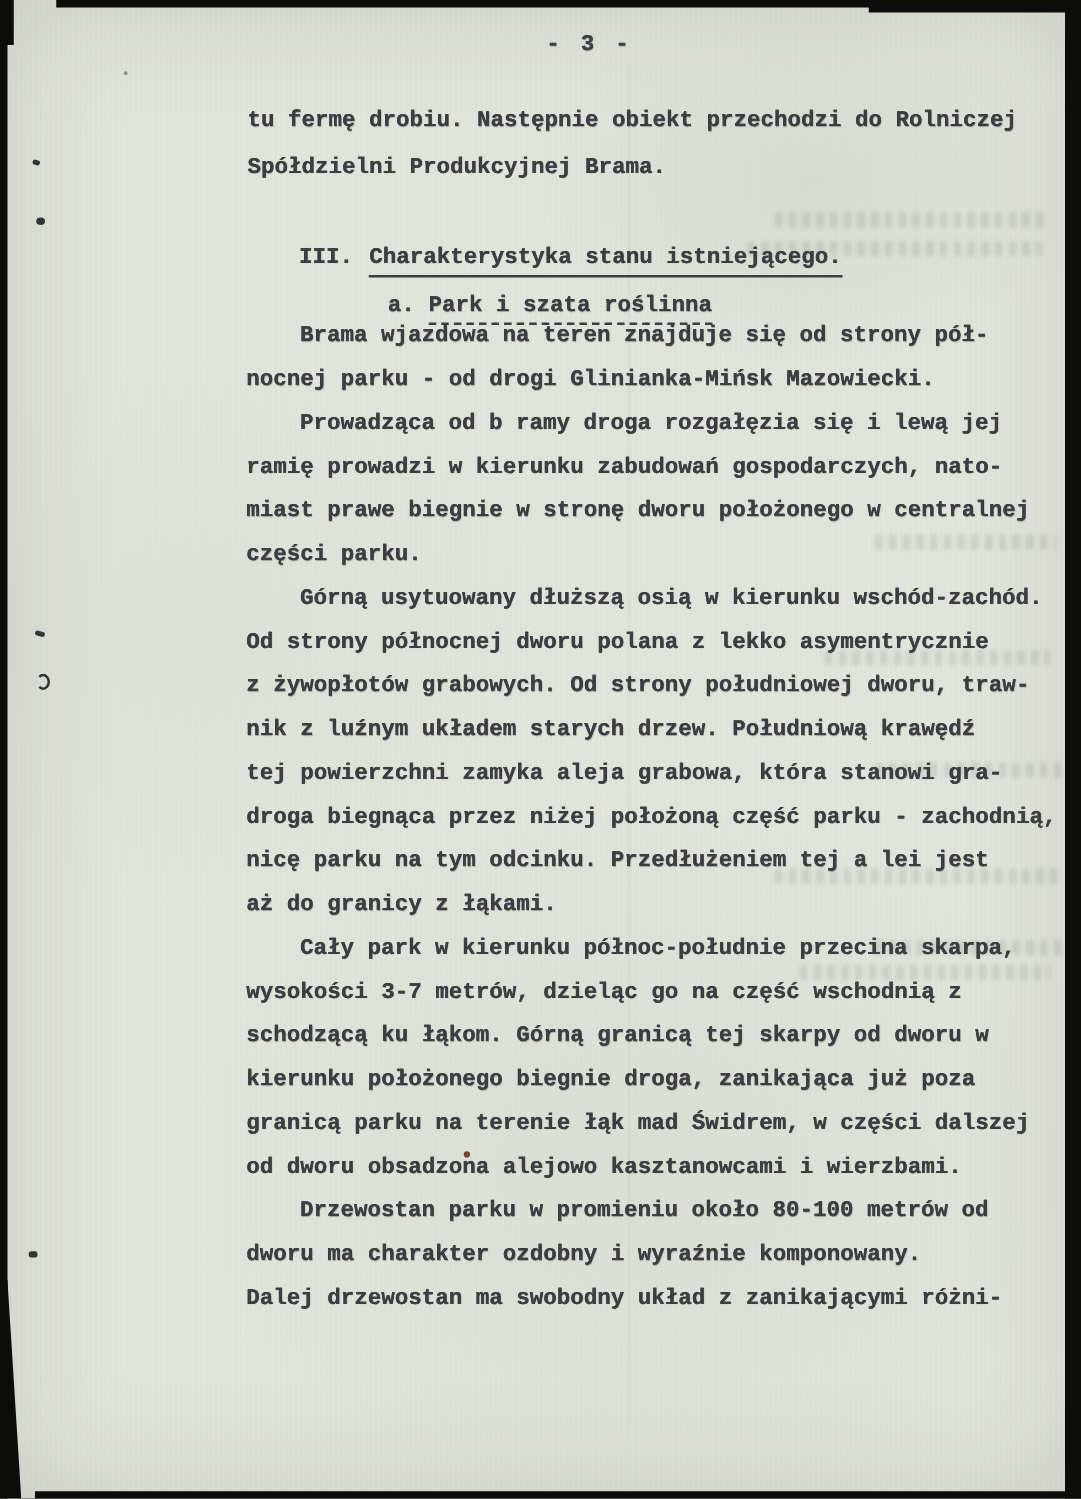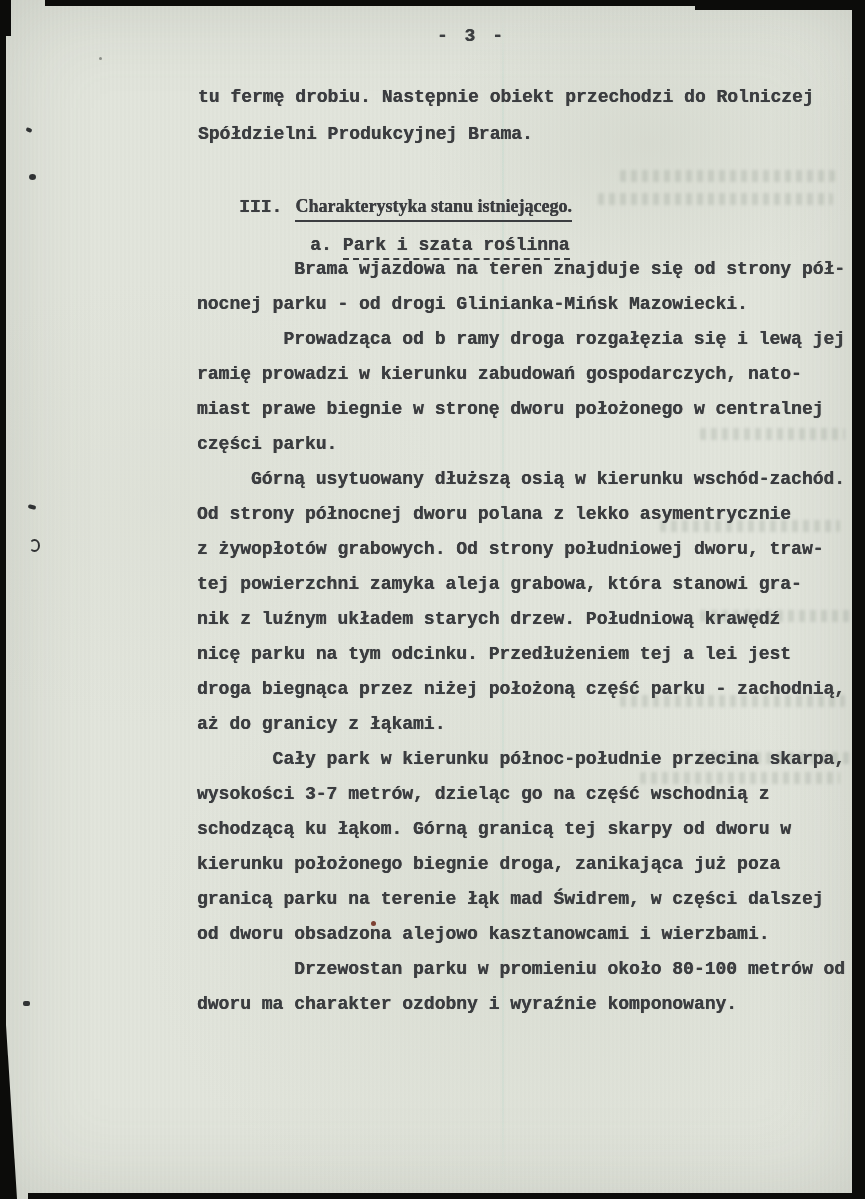--- a/index.html
+++ b/index.html
@@ -11,26 +11,26 @@
     background-image:
       radial-gradient(ellipse 320px 220px at 75% 12%, rgba(206,210,199,0.55), transparent 70%),
       radial-gradient(ellipse 420px 320px at 18% 42%, rgba(218,221,211,0.5), transparent 70%),
       radial-gradient(ellipse 520px 420px at 60% 78%, rgba(210,214,202,0.45), transparent 72%),
       repeating-linear-gradient(90deg, rgba(100,110,100,0.015) 0 2px, rgba(255,255,255,0.02) 2px 4px);
     text-shadow:0 0 0.5px rgba(45,47,50,0.9), 0.4px 0.4px 0.7px rgba(45,47,50,0.35);
   }
   .vignette{position:absolute;inset:0;box-shadow:inset 0 0 90px rgba(105,110,100,0.22);pointer-events:none;}
   .line{height:35px;line-height:35px;white-space:pre;}
   .intro .line{height:37px;line-height:37px;}
-  .indent{padding-left:43px;text-align:right;}
+  .indent{padding-left:43px;}
   .pageno{position:absolute;top:26px;left:437px;letter-spacing:3px;}
   .intro{position:absolute;top:79px;left:198px;}
   .heading{position:absolute;top:176px;left:196px;white-space:pre;}
   .heading .num{margin-right:13px;}
-  .u-solid{border-bottom:2.5px solid #3b3d40;padding-bottom:4px;font-family:Liberation Serif, serif;}
+  .u-solid{border-bottom:2.5px solid #3b3d40;padding-bottom:4px;}
   .subheading{position:absolute;top:215px;left:267px;white-space:pre;text-align:right;}
   .subheading .num{margin-right:11px;}
   .u-dashed{border-bottom:2.5px dashed #3b3d40;padding-bottom:3px;}
   .bodytext{position:absolute;top:252px;left:197px;}
   
   .edge{position:absolute;background:#0c0c0a;}
   .edge-top{left:45px;top:0;width:820px;height:6px;}
   .edge-top-right{right:0;top:0;width:170px;height:10px;}
   .edge-top-left{left:0;top:0;width:11px;height:36px;}
   .edge-left{left:0;top:0;width:6px;height:1199px;}
@@ -94,33 +94,34 @@
   <div class="bodytext">
     <div class="line indent">Brama wjazdowa na teren znajduje się od strony pół-</div>
     <div class="line">nocnej parku - od drogi Glinianka-Mińsk Mazowiecki.</div>
     <div class="line indent">Prowadząca od b ramy droga rozgałęzia się i lewą jej</div>
     <div class="line">ramię prowadzi w kierunku zabudowań gospodarczych, nato-</div>
     <div class="line">miast prawe biegnie w stronę dworu położonego w centralnej</div>
     <div class="line">części parku.</div>
     <div class="line indent">Górną usytuowany dłuższą osią w kierunku wschód-zachód.</div>
     <div class="line">Od strony północnej dworu polana z lekko asymentrycznie</div>
     <div class="line">z żywopłotów grabowych. Od strony południowej dworu, traw-</div>
+    <div class="line">nik z luźnym układem starych drzew. Południową krawędź</div>
     <div class="line">tej powierzchni zamyka aleja grabowa, która stanowi gra-</div>
-    <div class="line">nik z luźnym układem starych drzew. Południową krawędź</div>
+    <div class="line">droga biegnąca przez niżej położoną część parku - zachodnią,</div>
     <div class="line">nicę parku na tym odcinku. Przedłużeniem tej a lei jest</div>
-    <div class="line">droga biegnąca przez niżej położoną część parku - zachodnią,</div>
     <div class="line">aż do granicy z łąkami.</div>
     <div class="line indent">Cały park w kierunku północ-południe przecina skarpa,</div>
     <div class="line">wysokości 3-7 metrów, dzieląc go na część wschodnią z</div>
     <div class="line">schodzącą ku łąkom. Górną granicą tej skarpy od dworu w</div>
     <div class="line">kierunku położonego biegnie droga, zanikająca już poza</div>
     <div class="line">granicą parku na terenie łąk mad Świdrem, w części dalszej</div>
     <div class="line">od dworu obsadzona alejowo kasztanowcami i wierzbami.</div>
     <div class="line indent">Drzewostan parku w promieniu około 80-100 metrów od</div>
     <div class="line">dworu ma charakter ozdobny i wyraźnie komponowany.</div>
+    <div class="line">Dalej drzewostan ma swobodny układ z zanikającymi różni-</div>
   </div>
 
   <div class="speck sp1"></div>
   <div class="speck sp2"></div>
   <div class="speck sp3"></div>
   <div class="speck sp4"></div>
   <div class="speck sp5"></div>
   <div class="speck sp6"></div>
   <div class="speck sp7"></div>
 

